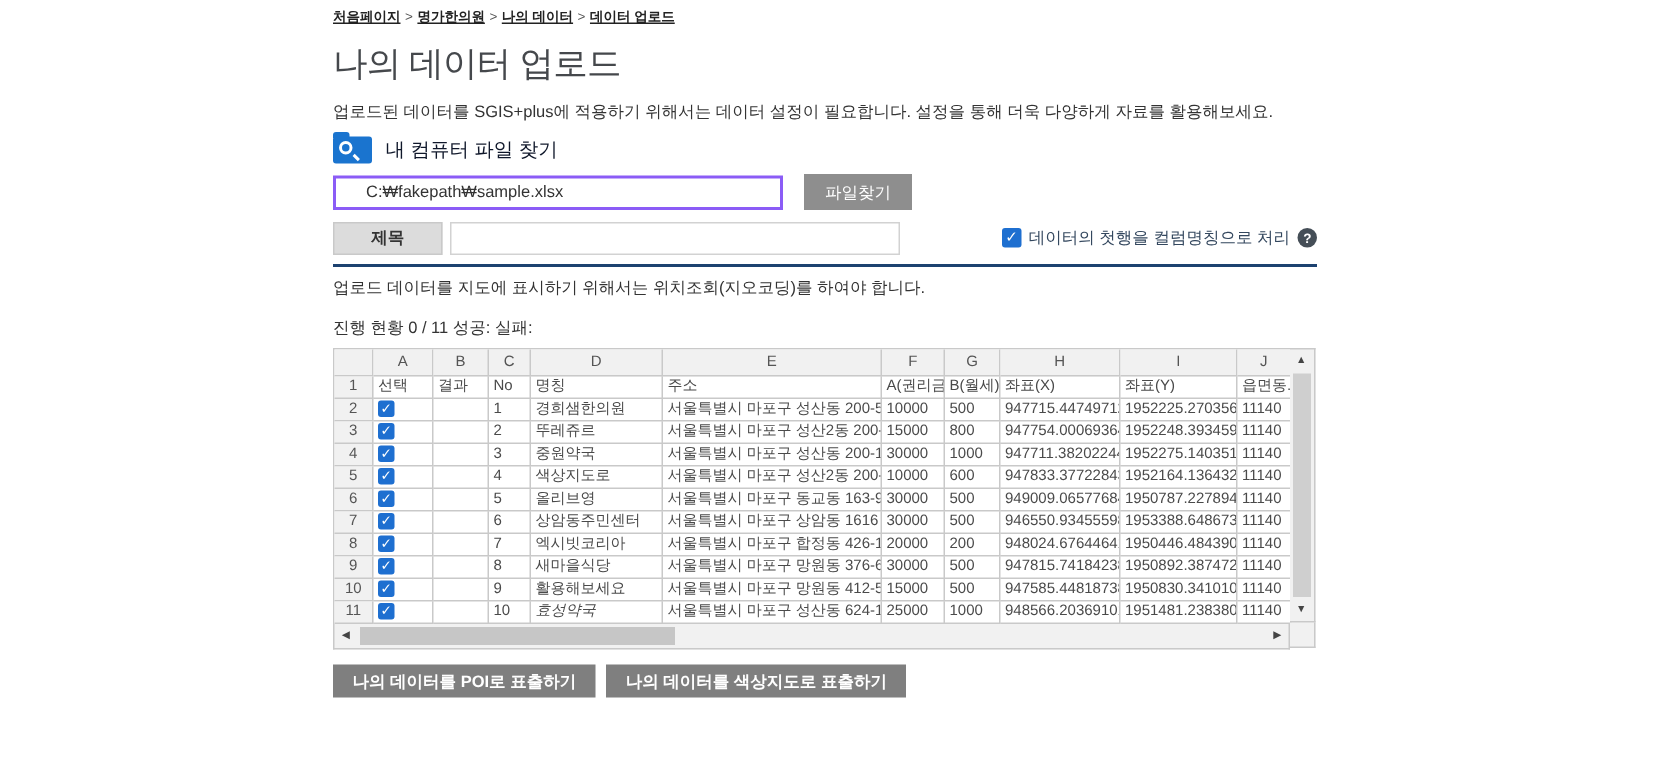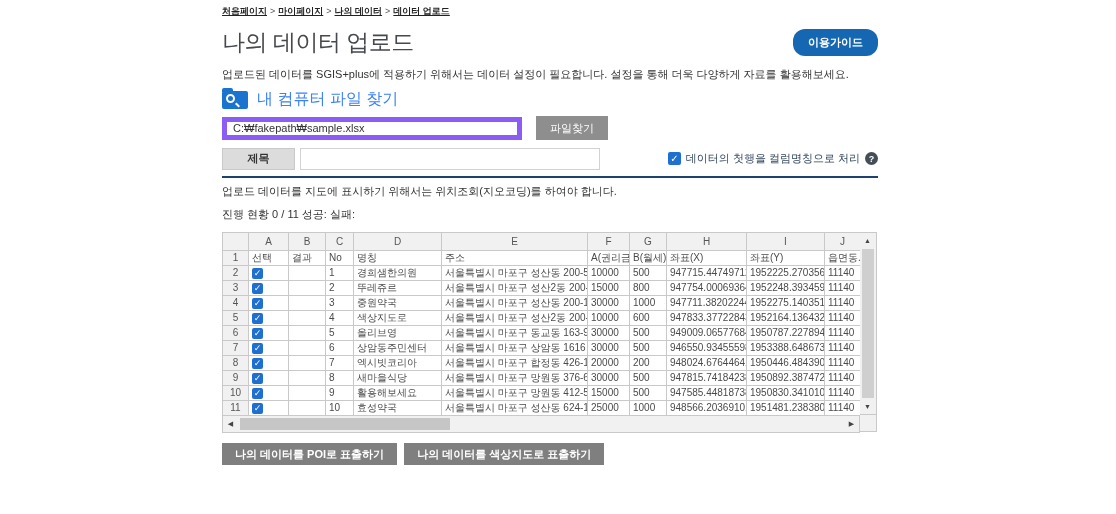--- a/index.html
+++ b/index.html
@@ -22,25 +22,25 @@
 
   .desc { margin-top:9px; font-size:11px; color:#333; }
   .limit { margin-top:9px; font-size:11px; color:#333; }
 
   
   .find-row { margin-top:7px; display:flex; align-items:center; gap:9px; height:21px; }
   .folder-icon { position:relative; width:26px; height:18px; background:#1a74cf; border-radius:2px; display:inline-block; flex:none; }
   .folder-icon::before { content:''; position:absolute; top:-3px; left:0; width:11px; height:4px; background:#1a74cf; border-radius:2px 2px 0 0; }
   .mag { position:absolute; left:4px; top:3px; width:9px; height:9px; border:2px solid #fff; border-radius:50%; }
   .mag::after { content:''; position:absolute; left:7px; top:8px; width:5px; height:2px; background:#fff; transform:rotate(45deg); }
-  .find-label { font-size:16px; color:#3b82f6;text-align:center; }
+  .find-label { font-size:13px; color:#0f172a;text-align:center; }
 
   
   .file-row { margin-top:6px; display:flex; align-items:center; height:24px; }
-  .path-input { width:300px; height:23px; border:5px solid #8b5cf6; font-size:11px; color:#333; padding:0 6px;
+  .path-input { width:300px; height:23px; border:2px solid #8b5cf6; font-size:11px; color:#333; padding:0 20px;
                 font-family:"Liberation Sans","DejaVu Sans",sans-serif; }
   .browse-btn { margin-left:14px; width:72px; height:24px; background:#8e8e8e; color:#fff;
                 border:none; font-size:11px; cursor:pointer; }
 
   
   .example-row { margin-top:8px; display:flex; gap:7px; }
   .dark-btn { background:#2d3b4e; color:#fff; font-size:10px; font-weight:bold; border:none;
               height:21px; padding:0 10px; cursor:pointer; white-space:nowrap; }
 
   
@@ -52,21 +52,21 @@
   .chk-group { margin-left:auto; display:flex; align-items:center; gap:5px; }
   .cbx { width:13px; height:13px; background:#1e6fd0; border-radius:2px; color:#fff; font-size:10px;
          display:inline-flex; align-items:center; justify-content:center; cursor:pointer; flex:none; }
   .chk-label { font-size:11px; color:#33475e; }
   .help { width:13px; height:13px; border-radius:50%; background:#454e57; color:#fff; font-size:9px; font-weight:bold;
           display:inline-flex; align-items:center; justify-content:center; cursor:pointer; flex:none; }
 
   .divider { margin-top:6px; height:2px; background:#1c4270; }
   .geo-info { margin-top:6px; font-size:11px; color:#333; }
 
-  .progress-row { margin-top:3px; display:flex; justify-content:space-between; align-items:center; height:24px; }
+  .progress-row { margin-top:3px; display:flex; justify-content:space-between; align-items:flex-end; height:24px; }
   .progress-text { font-size:11px; color:#333; }
   .row-btns { display:flex; gap:8px; }
   .gray-btn { width:77px; height:24px; background:#d9d9d9; border:none; font-size:11px; color:#333; cursor:pointer; }
 
   
   .grid-wrap { margin-top:6px; display:flex; }
   .grid-main { width:638px; }
   #grid-rows { border-top:1px solid #c9c9c9; border-left:1px solid #c9c9c9; background:#fff; }
   .trow { display:flex; }
   .cell { border-right:1px solid #c9c9c9; border-bottom:1px solid #c9c9c9; font-size:10px; color:#4a4a4a;
@@ -95,26 +95,25 @@
   .footer-btn { background:#7f7f7f; color:#fff; font-size:11px; font-weight:bold; border:none;
                 height:22px; padding:0 13px; cursor:pointer; white-space:nowrap; }
 </style>
 </head>
 <body>
 
 <div class="page">
   <div class="content">
 
     <div class="breadcrumb">
-      <a>처음페이지</a><span class="sep">&gt;</span><a>마이페이지</a><span class="sep">&gt;</span><a>나의 데이터</a><span class="sep">&gt;</span><a>데이터 업로드</a>
+      <a>처음페이지</a><span class="sep">&gt;</span><a>명가한의원</a><span class="sep">&gt;</span><a>나의 데이터</a><span class="sep">&gt;</span><a>데이터 업로드</a>
     </div>
 
     <div class="title-row">
       <h1 class="page-title">나의 데이터 업로드</h1>
-      <button class="guide-btn">이용가이드</button>
     </div>
 
     <div class="desc">업로드된 데이터를 SGIS+plus에 적용하기 위해서는 데이터 설정이 필요합니다. 설정을 통해 더욱 다양하게 자료를 활용해보세요.</div>
 
     <div class="find-row">
       <span class="folder-icon">
           <span class="mag"></span>
         </span>
       <span class="find-label">내 컴퓨터 파일 찾기</span>
     </div>
@@ -287,21 +286,21 @@
               <div class="cell" style="width: 37px;">500</div>
               <div class="cell" style="width: 80px;">947585.448187381</div>
               <div class="cell" style="width: 78px;">1950830.34101077</div>
               <div class="cell" style="width: 36px;">11140</div>
             </div>
             <div class="trow ">
               <div class="cell num" style="width: 26px;">11</div>
               <div class="cell sel" style="width: 40px;"><span class="cb">✓</span></div>
               <div class="cell" style="width: 37px;"></div>
               <div class="cell" style="width: 28px;">10</div>
-              <div class="cell" style="width: 88px;">효성약국</div>
+              <div class="cell" style="width: 88px; font-style: italic;">효성약국</div>
               <div class="cell" style="width: 146px;">서울특별시 마포구 성산동 624-19</div>
               <div class="cell" style="width: 42px;">25000</div>
               <div class="cell" style="width: 37px;">1000</div>
               <div class="cell" style="width: 80px;">948566.203691019</div>
               <div class="cell" style="width: 78px;">1951481.23838069</div>
               <div class="cell" style="width: 36px;">11140</div>
             </div>
           </div>
         <div class="hscroll">
           <span class="sarrow left">◀</span>

